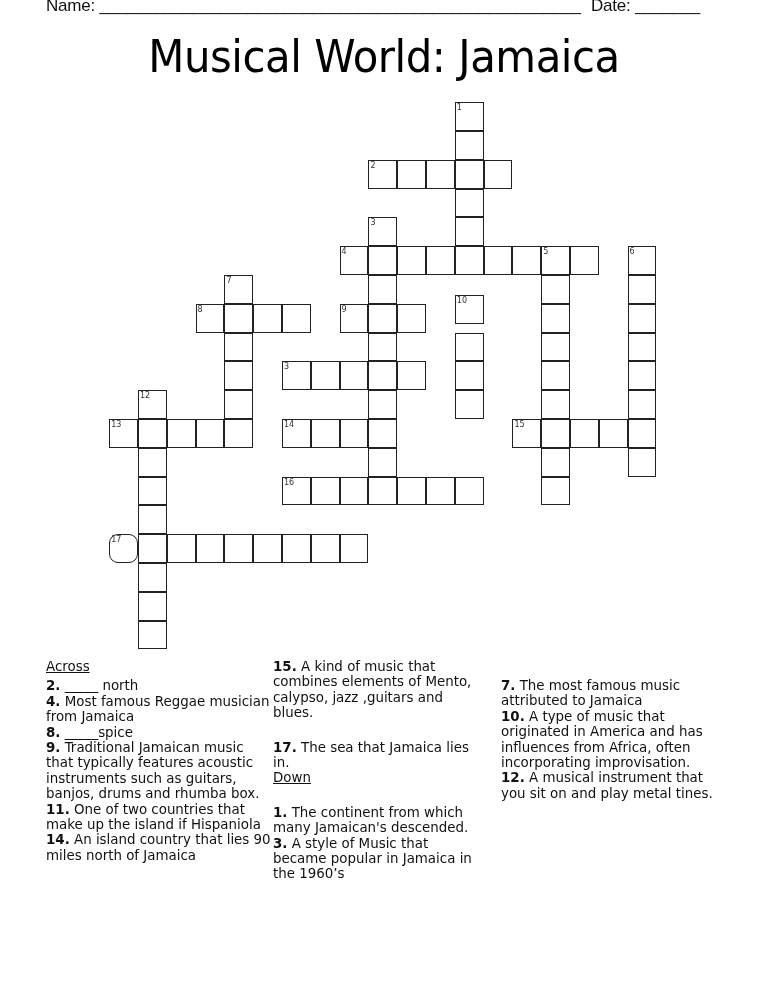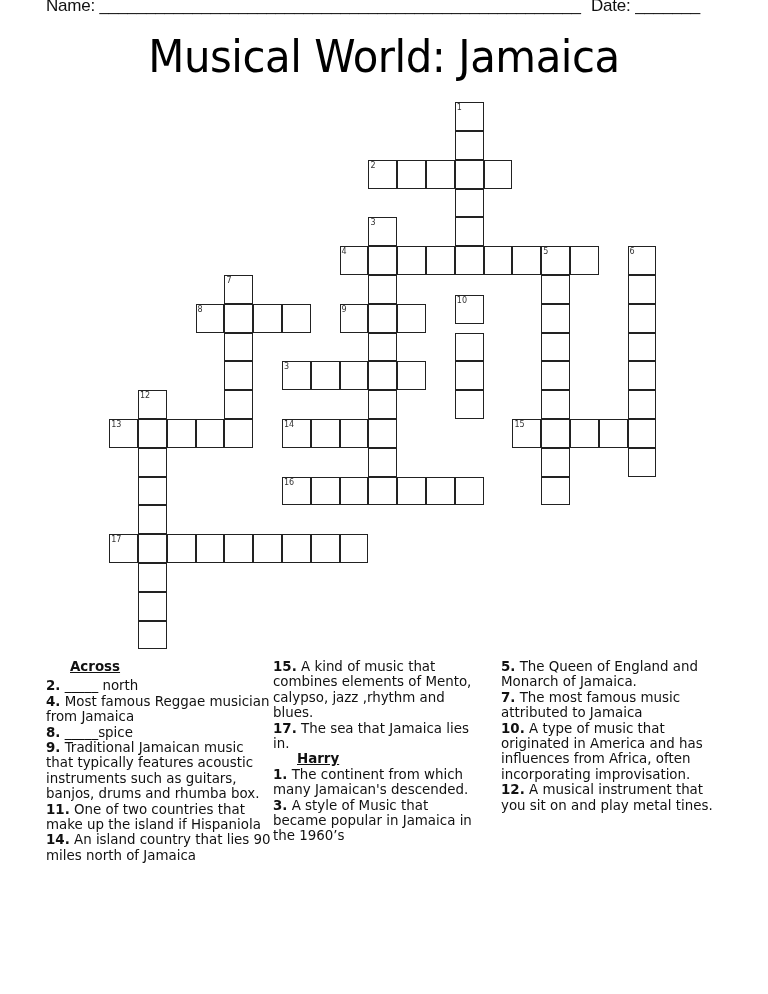--- a/index.html
+++ b/index.html
@@ -3,24 +3,24 @@
 <meta charset="utf-8">
 <style>
   html, body { margin: 0; padding: 0; background: #ffffff; }
   body { width: 768px; height: 994px; position: relative; overflow: hidden; font-family: "DejaVu Sans", sans-serif; color: #111; }
   .hdr { position: absolute; top: -4px; font-family: "Liberation Sans", sans-serif; font-size: 17px; color: #111; white-space: nowrap; letter-spacing: -0.2px; }
   .title { position: absolute; top: 30px; left: 0; width: 768px; text-align: center; font-family: "DejaVu Sans", sans-serif; font-size: 45px; letter-spacing: -0.5px; color: #000; transform: scaleX(0.93); transform-origin: center; }
   .grid { position: absolute; left: 0; top: 0; width: 768px; height: 660px; }
   .cell { position: absolute; width: 28.8px; height: 28.8px; box-sizing: border-box; border: 1.6px solid #222; background: #fff; margin-left: -0.8px; margin-top: -0.8px; }
   .cell .num { position: absolute; left: 1px; top: 0px; font-size: 8px; line-height: 9px; color: #333; font-family: "DejaVu Sans", sans-serif; }
   .cluecol { position: absolute; font-size: 13.4px; line-height: 15.4px; color: #111; }
-  .cluecol .heading { font-weight: bold; text-decoration: underline; display: block; margin-left: 24px; }
+  .cluecol .heading { font-weight: normal; text-decoration: underline; display: block; }
   .clue { display: block; }
   .clue .n { font-weight: bold; }
-  .gap { margin-top: 0; }
+  .gap { margin-top: 19px; }
 </style>
 </head>
 <body>
 
 <div class="hdr" style="left:46px;">
   <span>Name:</span>
   <span>____________________________________________________</span>
 </div>
 <div class="hdr" style="left:591px;">
   <span>Date:</span>
@@ -141,21 +141,21 @@
     <div class="cell" style="left: 570.8px; top: 419.8px;"></div>
     <div class="cell" style="left: 599.6px; top: 419.8px;"></div>
     <div class="cell" style="left: 282.8px; top: 477.4px;">
       <span class="num">16</span>
     </div>
     <div class="cell" style="left: 311.6px; top: 477.4px;"></div>
     <div class="cell" style="left: 340.4px; top: 477.4px;"></div>
     <div class="cell" style="left: 398px; top: 477.4px;"></div>
     <div class="cell" style="left: 426.8px; top: 477.4px;"></div>
     <div class="cell" style="left: 455.6px; top: 477.4px;"></div>
-    <div class="cell" style="left: 110px; top: 535px;">
+    <div class="cell" style="left: 110px; top: 535px; border-radius: 9px;">
       <span class="num">17</span>
     </div>
     <div class="cell" style="left: 167.6px; top: 535px;"></div>
     <div class="cell" style="left: 196.4px; top: 535px;"></div>
     <div class="cell" style="left: 225.2px; top: 535px;"></div>
     <div class="cell" style="left: 254px; top: 535px;"></div>
     <div class="cell" style="left: 282.8px; top: 535px;"></div>
     <div class="cell" style="left: 311.6px; top: 535px;"></div>
     <div class="cell" style="left: 340.4px; top: 535px;"></div>
   </div>
@@ -164,25 +164,24 @@
   <span class="heading">Across</span>
   <span class="clue gap" style="margin-top:4px;"><span class="n">2.</span><span> _____ north</span></span>
   <span class="clue"><span class="n">4.</span><span> Most famous Reggae musician from Jamaica</span></span>
   <span class="clue"><span class="n">8.</span><span> _____spice</span></span>
   <span class="clue"><span class="n">9.</span><span> Traditional Jamaican music that typically features acoustic instruments such as guitars, banjos, drums and rhumba box.</span></span>
   <span class="clue" style="margin-right:-12px;"><span class="n">11.</span><span> One of two countries that make up the island if Hispaniola</span></span>
   <span class="clue"><span class="n">14.</span><span> An island country that lies 90 miles north of Jamaica</span></span>
 </div>
 
 <div class="cluecol" style="left:273px; top:659px; width:212px;">
-  <span class="clue"><span class="n">15.</span><span> A kind of music that combines elements of Mento, calypso, jazz ,rhythm and blues.</span></span>
+  <span class="clue"><span class="n">15.</span><span> A kind of music that combines elements of Mento, calypso, jazz ,guitars and blues.</span></span>
   <span class="clue gap"><span class="n">17.</span><span> The sea that Jamaica lies in.</span></span>
-  <span class="heading">Harry</span>
+  <span class="heading">Down</span>
   <span class="clue gap"><span class="n">1.</span><span> The continent from which many Jamaican's descended.</span></span>
   <span class="clue"><span class="n">3.</span><span> A style of Music that became popular in Jamaica in the 1960’s</span></span>
 </div>
 
 <div class="cluecol" style="left:501px; top:659px; width:225px;">
-  <span class="clue"><span class="n">5.</span><span> The Queen of England and Monarch of Jamaica.</span></span>
   <span class="clue gap"><span class="n">7.</span><span> The most famous music attributed to Jamaica</span></span>
   <span class="clue"><span class="n">10.</span><span> A type of music that originated in America and has influences from Africa, often incorporating improvisation.</span></span>
   <span class="clue"><span class="n">12.</span><span> A musical instrument that you sit on and play metal tines.</span></span>
 </div>
 
 </body></html>

